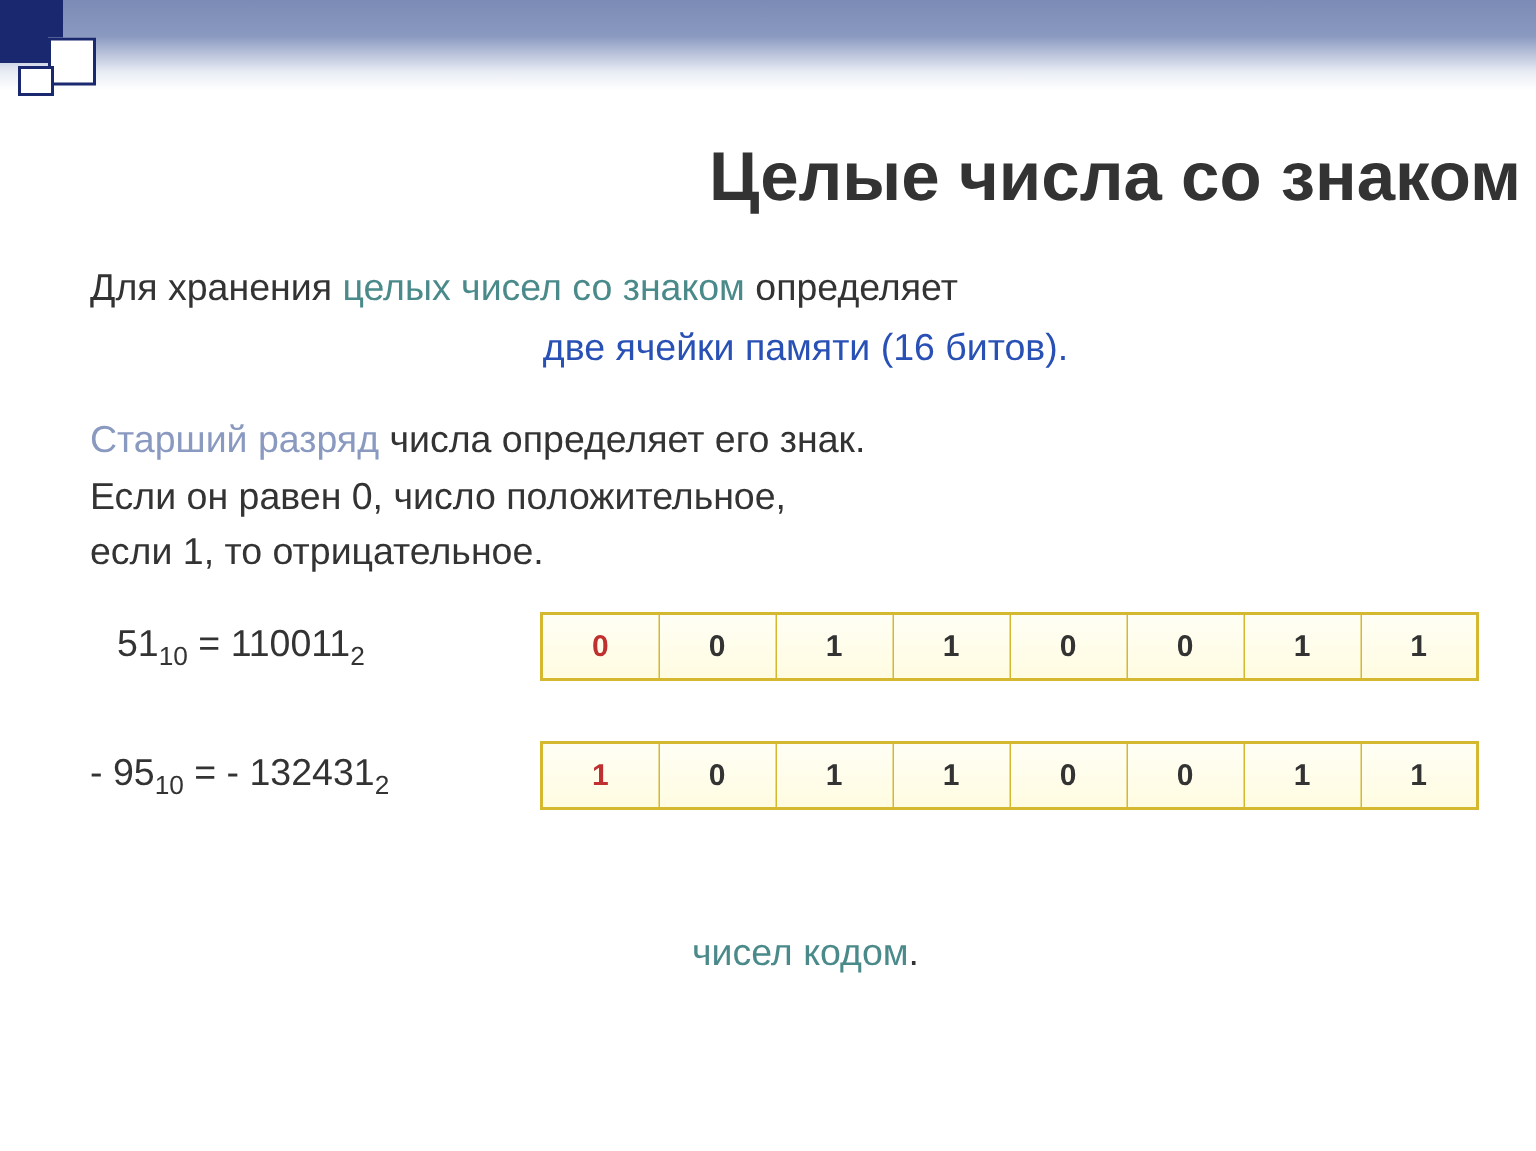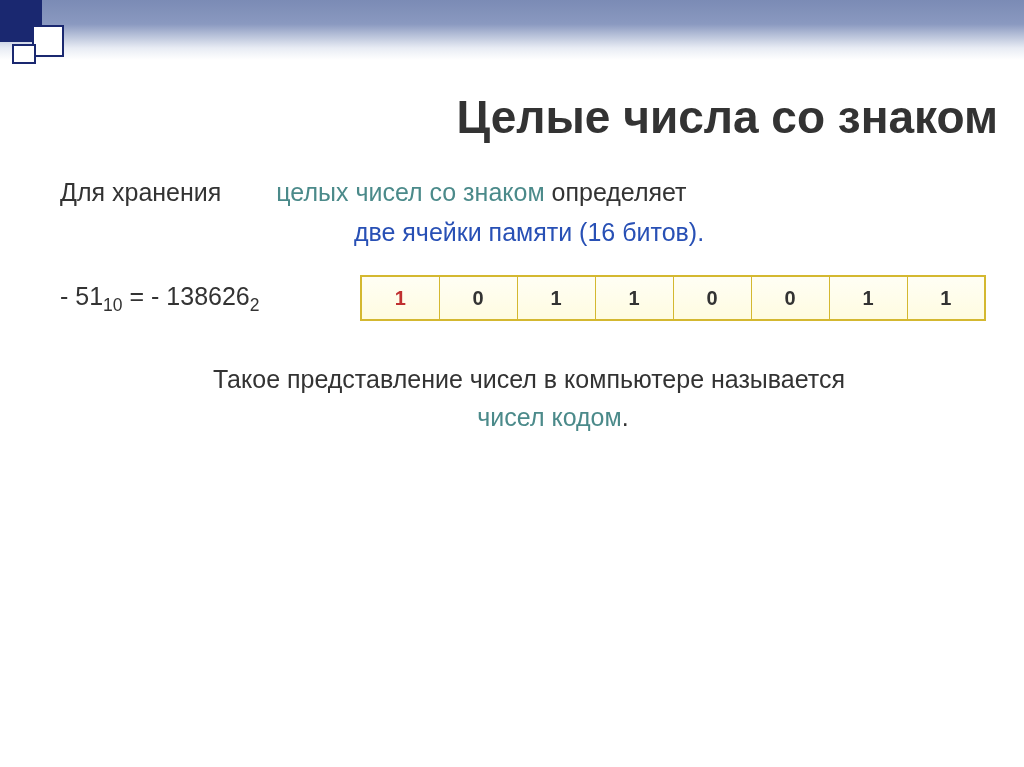--- a/index.html
+++ b/index.html
@@ -55,38 +55,38 @@
       left: 12px;
       width: 24px;
       height: 20px;
       background: #fff;
       border: 2px solid #1a2870;
     }
     .content {
       position: absolute;
       top: 90px;
       left: 60px;
-      right: 26px;
+      right: 10px;
     }
     .title {
       font-size: 46px;
       color: #333;
       text-align: right;
       margin-bottom: 30px;
       padding-right: 0;
     }
     .body-text {
       font-size: 25px;
       line-height: 1.5;
       color: #333;
     }
     .p1 {
       margin-bottom: 2px;
     }
-    .teal { color: #4b8a8a; margin-left: 48px; }
+    .teal { color: #4b8a8a; }
     .blue { color: #2850b5; text-align: center; }
     .gray-blue { color: #8a99c0; }
     .p2 {
       margin-bottom: 24px;
     }
     .p3 {
       margin-bottom: 0;
     }
     .eq-row {
       display: flex;
@@ -143,40 +143,64 @@
 
 <div class="content">
   <h1 class="title">Целые числа со знаком</h1>
 
   <div class="body-text">
     <div class="p1">
       <span>Для хранения </span><span class="teal">целых чисел со знаком</span><span> определяет</span>
     </div>
     <div class="p2 blue">две ячейки памяти (16 битов).</div>
 
-
+    <div class="p3">
+      <span class="gray-blue">Старший разряд</span><span> числа определяет его знак.</span><br>
+      <span>Если он равен 0, число положительное,</span><br>
+      <span>если 1, то отрицательное.</span>
+    </div>
+
+    <div class="eq-row">
+      <div class="eq-label">
+        <span>51</span><sub>10</sub><span> = 110011</span><sub>2</sub>
+      </div>
+      <table class="bit-table">
+        <tbody>
+            <tr>
+          <td class="sign-bit">0</td>
+          <td>0</td>
+          <td>1</td>
+          <td>1</td>
+          <td>0</td>
+          <td>0</td>
+          <td>1</td>
+          <td>1</td>
+        </tr>
+      </tbody>
+        </table>
+    </div>
 
     <div class="eq-row">
       <div class="eq-label eq-label-neg">
-        <span>- 51</span><sub>10</sub><span> = - 138626</span><sub>2</sub>
+        <span>- 95</span><sub>10</sub><span> = - 132431</span><sub>2</sub>
       </div>
       <table class="bit-table">
         <tbody>
             <tr>
           <td class="sign-bit">1</td>
           <td>0</td>
           <td>1</td>
           <td>1</td>
           <td>0</td>
           <td>0</td>
           <td>1</td>
           <td>1</td>
         </tr>
       </tbody>
         </table>
     </div>
 
     <div class="footer-text">
-      <span>Такое представление чисел в компьютере называется</span><br>
+      <br>
       <span class="teal">чисел кодом</span><span>.</span>
     </div>
   </div>
 </div>
 
 </body></html>

